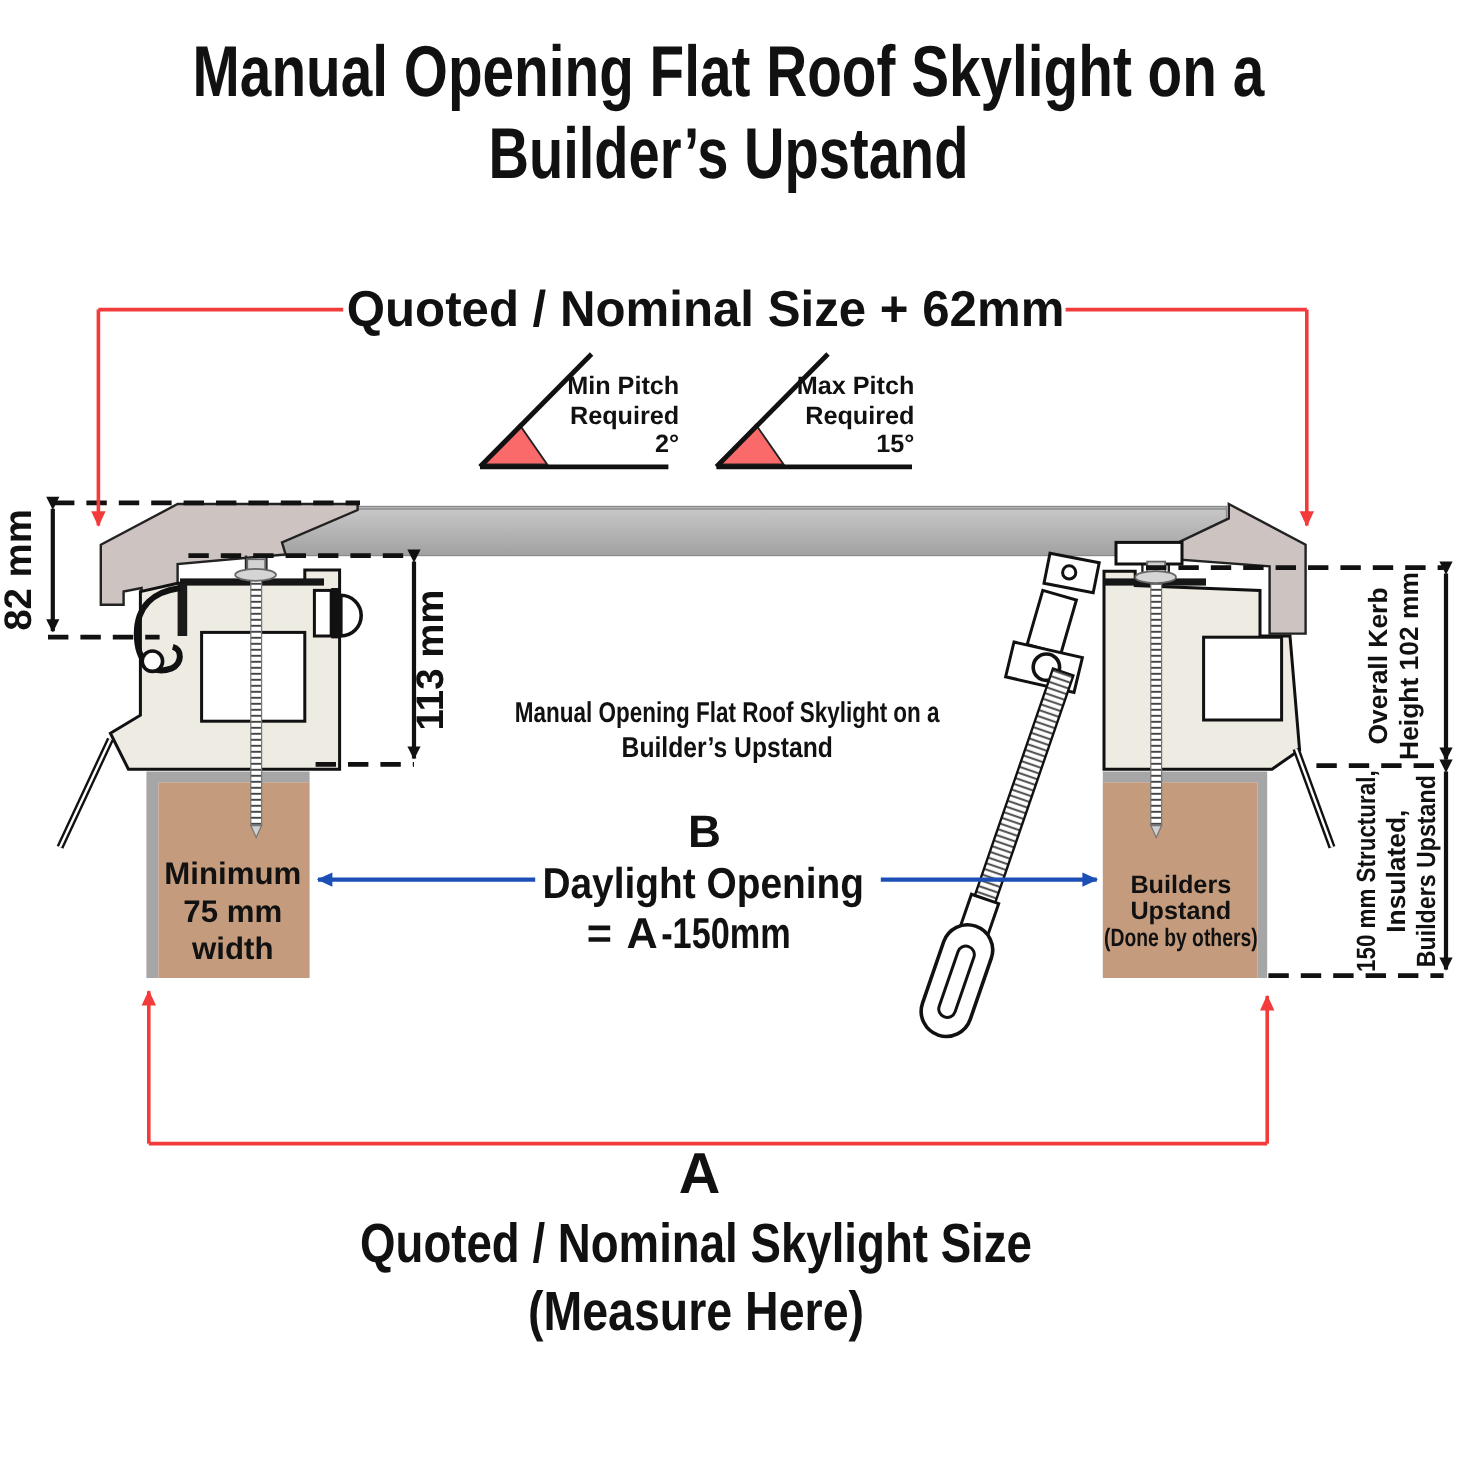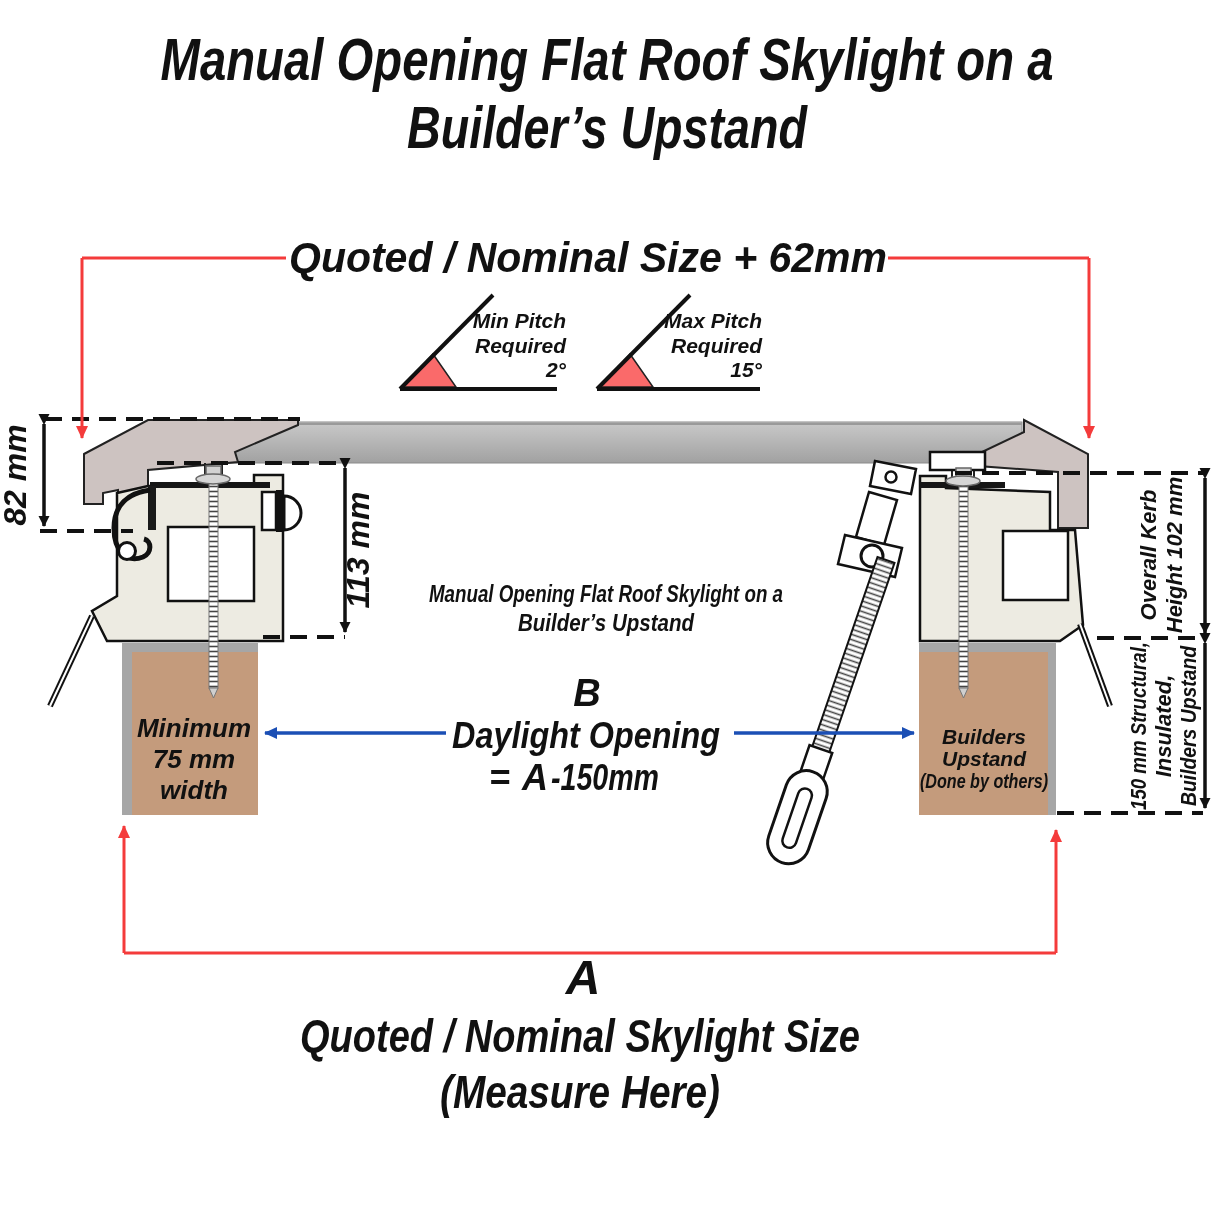--- a/index.html
+++ b/index.html
@@ -1,16 +1,16 @@
 <!DOCTYPE html>
 <html style="--red: #f43b3b; --blue_text: #17489e; --blue_line: #1b4fb5; --wedge: #fa6a6a; --brown: #c49b7c; --glass_top: #c6c6c6; --glass_bottom: #a2a2a2; --cap: #cdc3c1; --frame: #edebe2; --flashing: #a6a6a6;"><head>
 <meta charset="utf-8">
 <style>
   html,body { margin:0; padding:0; background:#ffffff; }
-  .stage { position:relative; width:1214px; height:1214px; background:#fff; overflow:hidden;font-style:italic; }
+  .stage { position:relative; width:1214px; height:1214px; background:#fff; overflow:hidden; }
   svg { display:block; }
   text.t { font-family:"Liberation Sans", sans-serif; font-weight:bold; fill:#111111; }
   .mid   { text-anchor:middle; }
   .endA  { text-anchor:end; }
   .red   { fill:var(--red); }
   .blue  { fill:var(--blue_text); }
   .dash  { stroke:#111; stroke-width:4; stroke-dasharray:17 10; fill:none; }
   .dim   { stroke:#111; stroke-width:3.5; fill:none; }
   .rdim  { stroke:var(--red); stroke-width:3; fill:none; }
   .bdim  { stroke:var(--blue_line); stroke-width:3.5; fill:none; }

